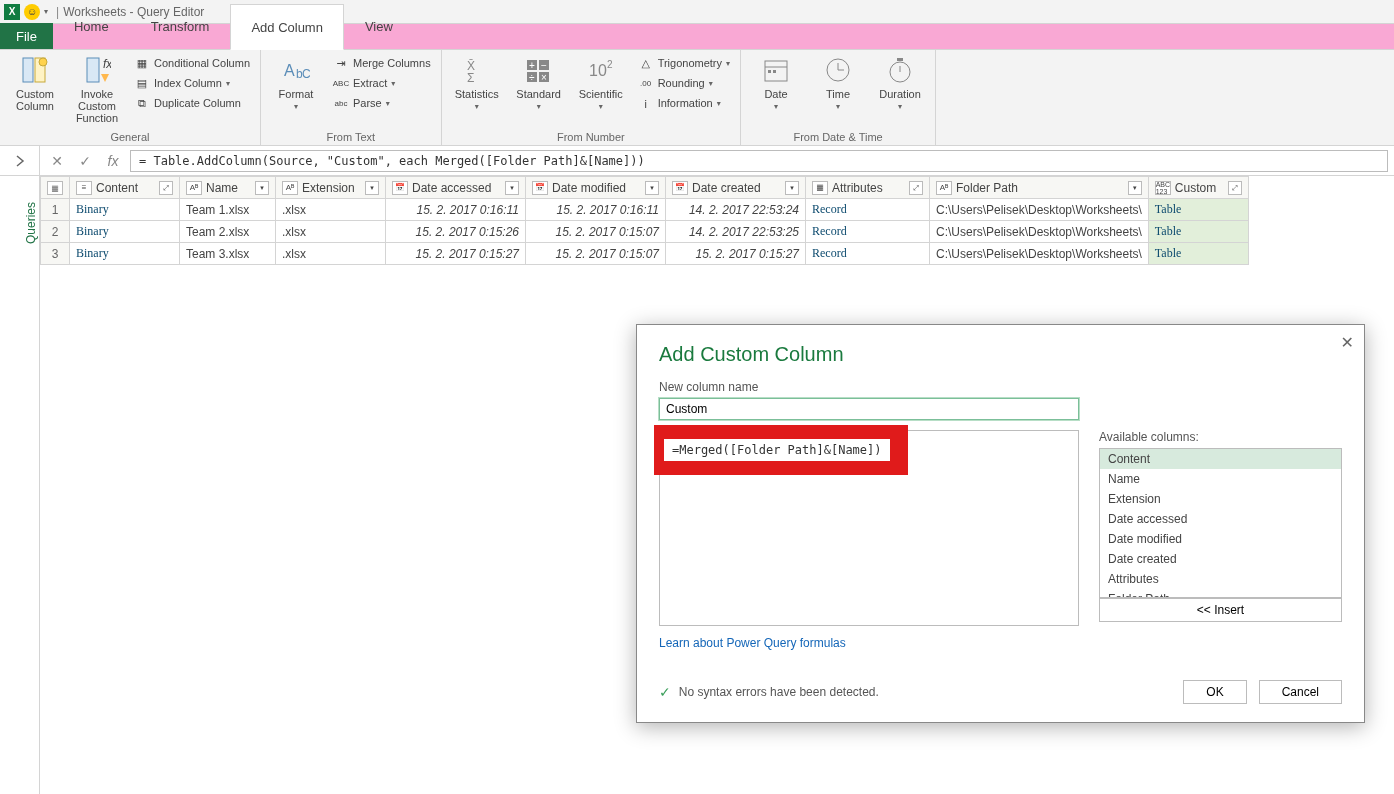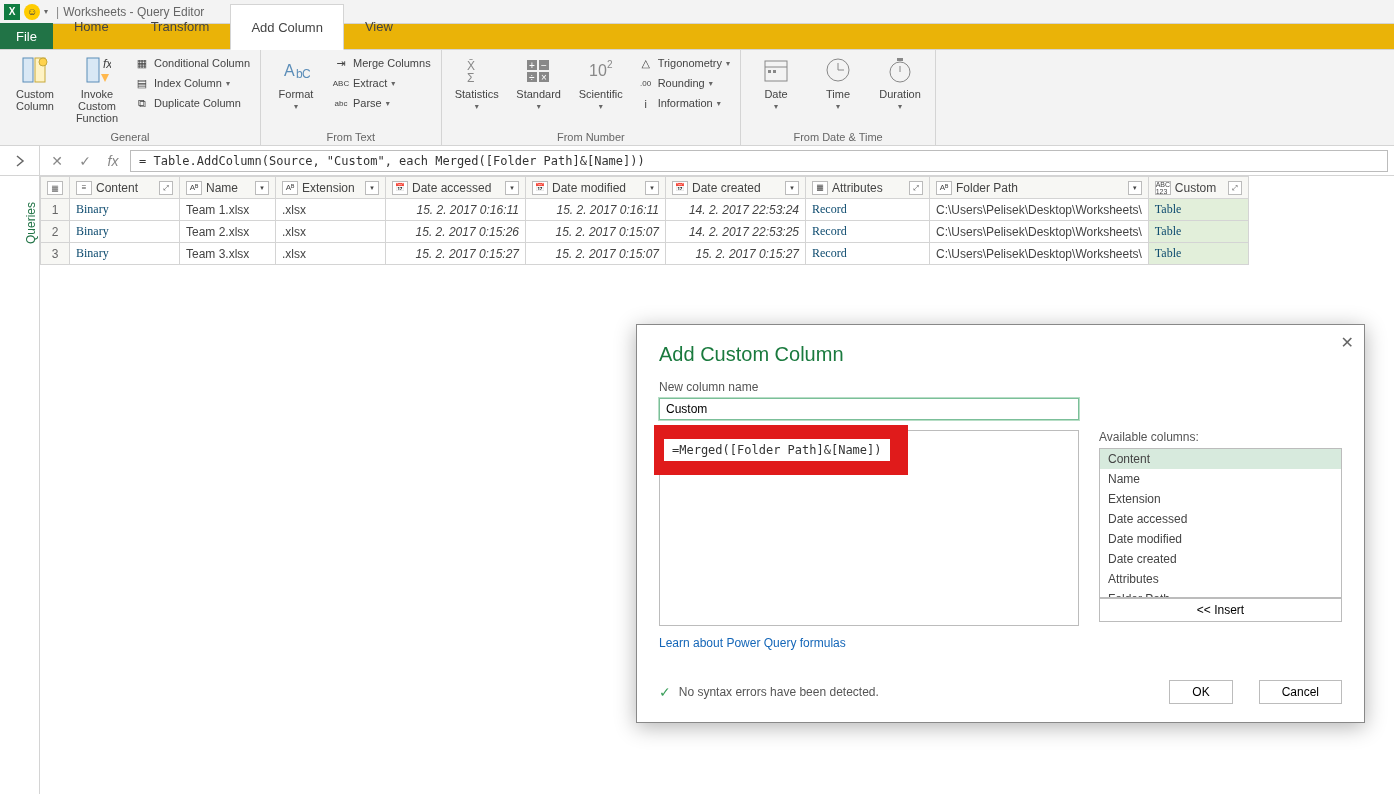--- a/index.html
+++ b/index.html
@@ -7,21 +7,21 @@
 
 
 .titlebar { height: 24px; background: #f3f3f3; display: flex; align-items: center; padding: 0 4px; border-bottom: 1px solid #d4d4d4; }
 .titlebar .excel-icon { width: 16px; height: 16px; background: #107c41; margin-right: 4px; display:flex;align-items:center;justify-content:center;color:#fff;font-size:10px;font-weight:bold;}
 .titlebar .smiley { width:16px;height:16px;border-radius:50%;background:#ffcc00;margin-right:4px;display:flex;align-items:center;justify-content:center;font-size:10px;}
 .titlebar .chev { font-size:8px;color:#666;margin-right:4px;}
 .titlebar .sep { color:#888; margin:0 4px;}
 .titlebar .title-text { color:#666; font-size:12px;}
 
 
-.tabstrip { height:26px; background:#eab308; display:flex; align-items:flex-end; border-bottom:1px solid #d4d4d4;}
+.tabstrip { height:26px; background:#f9a8d4; display:flex; align-items:flex-end; border-bottom:1px solid #d4d4d4;}
 .file-tab { background:#217346; color:#fff; padding:5px 16px; font-size:13px; height:26px; display:flex;align-items:center;}
 .tab { padding:22px 20px; font-size:13px; color:#444; cursor:pointer; height:26px; display:flex;align-items:center; border:1px solid transparent;}
 .tab.active { border:1px solid #d4d4d4; border-bottom:1px solid #fff; background:#fff; margin-bottom:-1px;}
 
 
 .ribbon { height:96px; background:#f3f3f3; border-bottom:1px solid #d4d4d4; display:flex; }
 .ribbon-group { border-right:1px solid #d4d4d4; padding:2px 6px 0 6px; display:flex;flex-direction:column;justify-content:space-between;}
 .ribbon-group-body { display:flex; gap:4px; flex:1;}
 .ribbon-group-label { text-align:center; font-size:11px; color:#666; padding:2px 0;}
 .big-btn { display:flex;flex-direction:column;align-items:center;justify-content:flex-start;width:58px;text-align:center;font-size:11px;color:#444;padding-top:2px;gap:2px;cursor:pointer;}
@@ -68,21 +68,21 @@
 .avail-col{flex:1;}
 .avail-label{font-size:12px;color:#555;margin-bottom:4px;}
 .avail-list{border:1px solid #bcbcbc;height:150px;overflow-y:scroll;}
 .avail-item{padding:3px 8px;font-size:12px;cursor:pointer;}
 .avail-item.sel{background:#d7eadd;}
 .insert-btn{width:100%;border:1px solid #bcbcbc;background:#fff;padding:4px 0;font-size:12px;cursor:pointer;}
 .dlg-link{color:#1466b8;font-size:12px;margin-top:10px;display:inline-block;cursor:pointer;}
 .dlg-footer{display:flex;align-items:center;margin-top:30px;}
 .check-ok{color:#3a9e5a;font-size:14px;margin-right:8px;}
 .syntax-msg{font-size:12px;color:#555;}
-.dlg-buttons{margin-left:auto;display:flex;gap:26px;}
+.dlg-buttons{margin-left:auto;display:flex;gap:12px;}
 .dlg-btn{border:1px solid #bcbcbc;background:#fff;padding:4px 22px;font-size:12px;cursor:pointer;}
 
 
 svg{display:block;}
 </style>
 </head>
 <body>
 
 <div class="titlebar">
   <span class="excel-icon">X</span>

